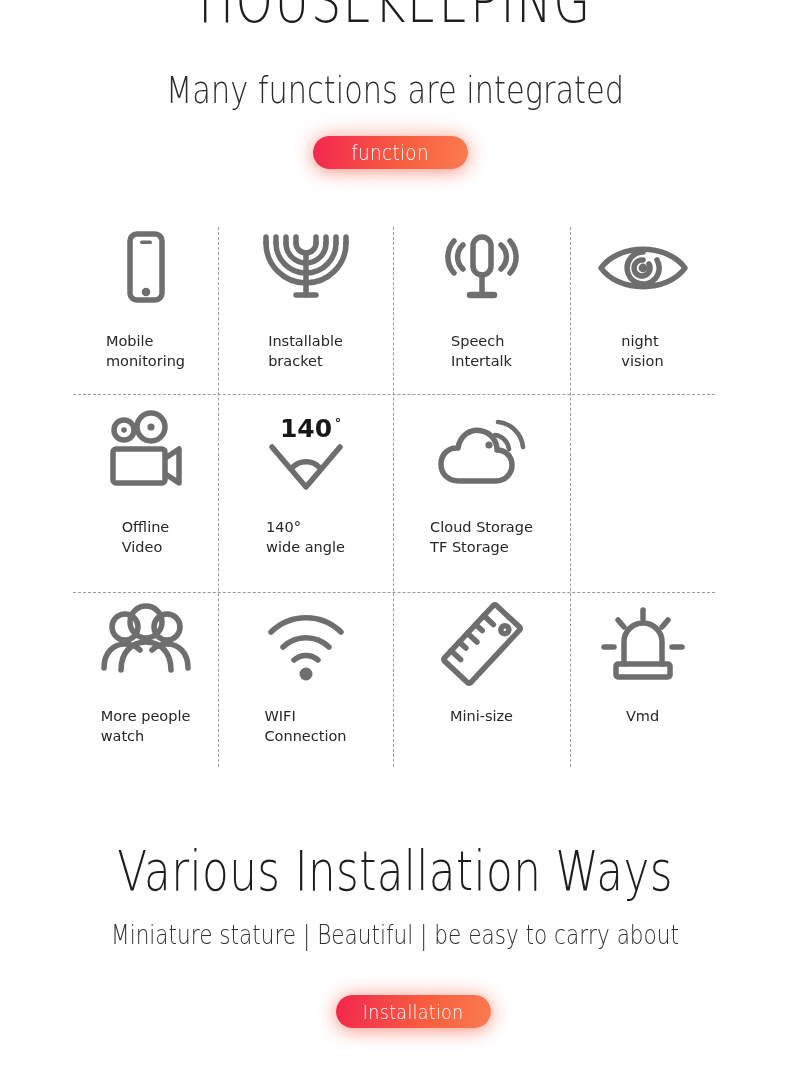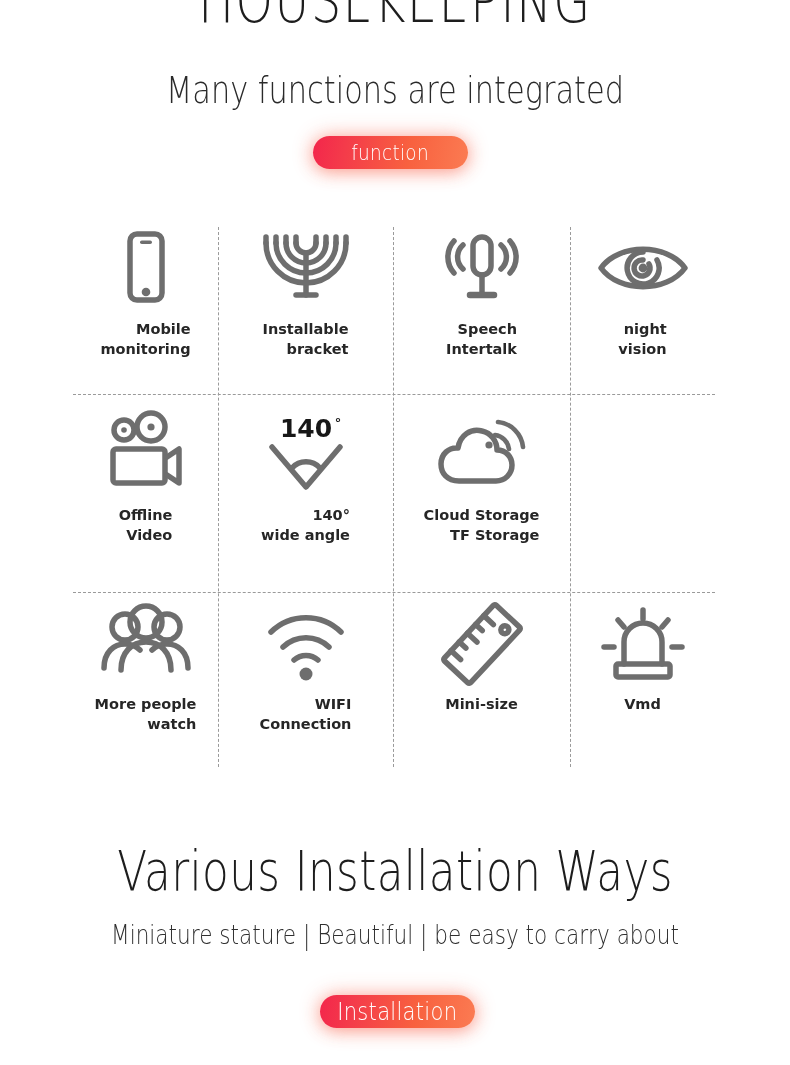--- a/index.html
+++ b/index.html
@@ -66,23 +66,23 @@
   }
   .pill .pill-text { transform: scaleX(0.88); display: block; }
   #pill-function {
     left: 313px; top: 136px;
     width: 155px; height: 33px;
     font-size: 21px;
     background: linear-gradient(100deg, #f3264b 0%, #f43c4a 22%, #f8613f 62%, #fb7b52 100%);
     box-shadow: 0 3px 16px rgba(249,85,60,0.42), 0 0 22px rgba(249,85,60,0.30);
   }
   #pill-installation {
-    left: 320px; top: 995px;
+    left: 336px; top: 995px;
     width: 155px; height: 33px;
-    font-size: 24px;
+    font-size: 20px;
     background: linear-gradient(100deg, #f3264b 0%, #f43c4a 22%, #f8613f 62%, #fb7b52 100%);
     box-shadow: 0 3px 16px rgba(249,85,60,0.42), 0 0 22px rgba(249,85,60,0.30);
   }
 
   
   #feature-grid {
     position: absolute;
     left: 73px;
     top: 222px;
     width: 642px;
@@ -124,23 +124,23 @@
     text-decoration: underline;
   }
   #row-1 .cell-icon { height: 92px; margin-top: 6px; }
   #row-2 .cell-icon { height: 84px; margin-top: 8px; }
 
   .cell-label {
     font-family: "DejaVu Sans", sans-serif;
     font-size: 14.5px;
     line-height: 20px;
     color: #262626;
-    text-align: right;
-    font-weight: 700;
-    margin-top: 8px;
+    text-align: left;
+    font-weight: 400;
+    margin-top: 20px;
     white-space: pre-line;
   }
 
   
   .hline {
     position: absolute;
     left: 0;
     width: 642px;
     height: 0;
     border-top: 1px dashed #9a9a9a;

